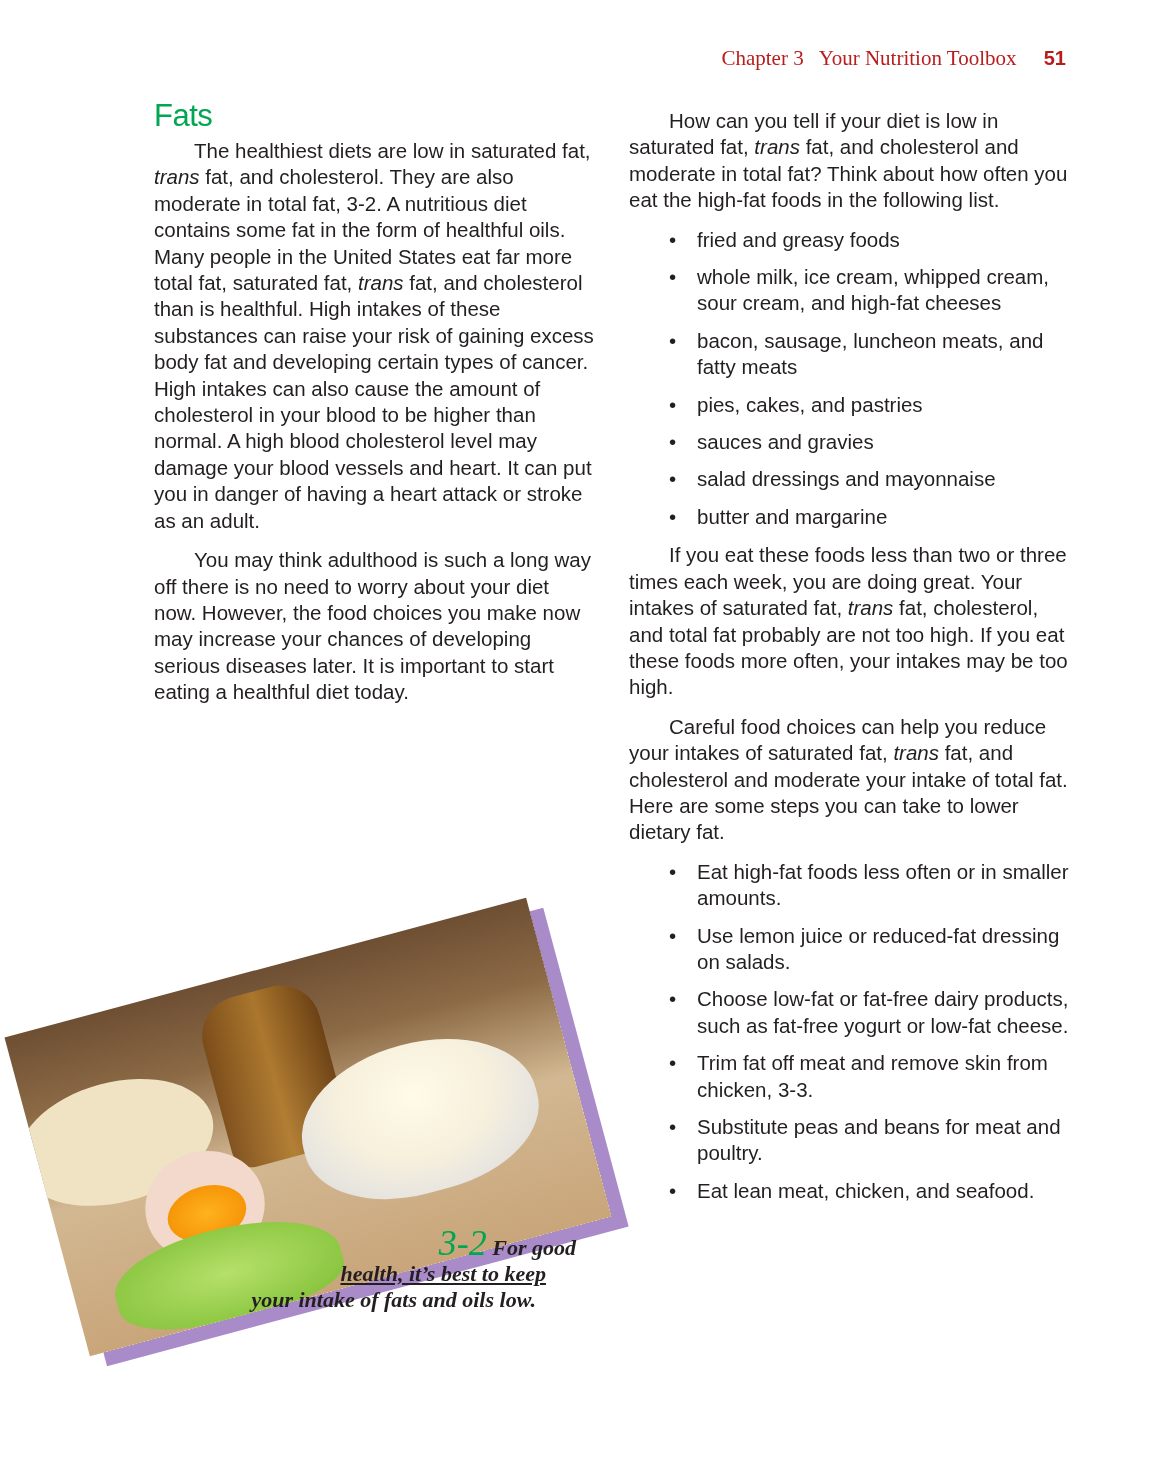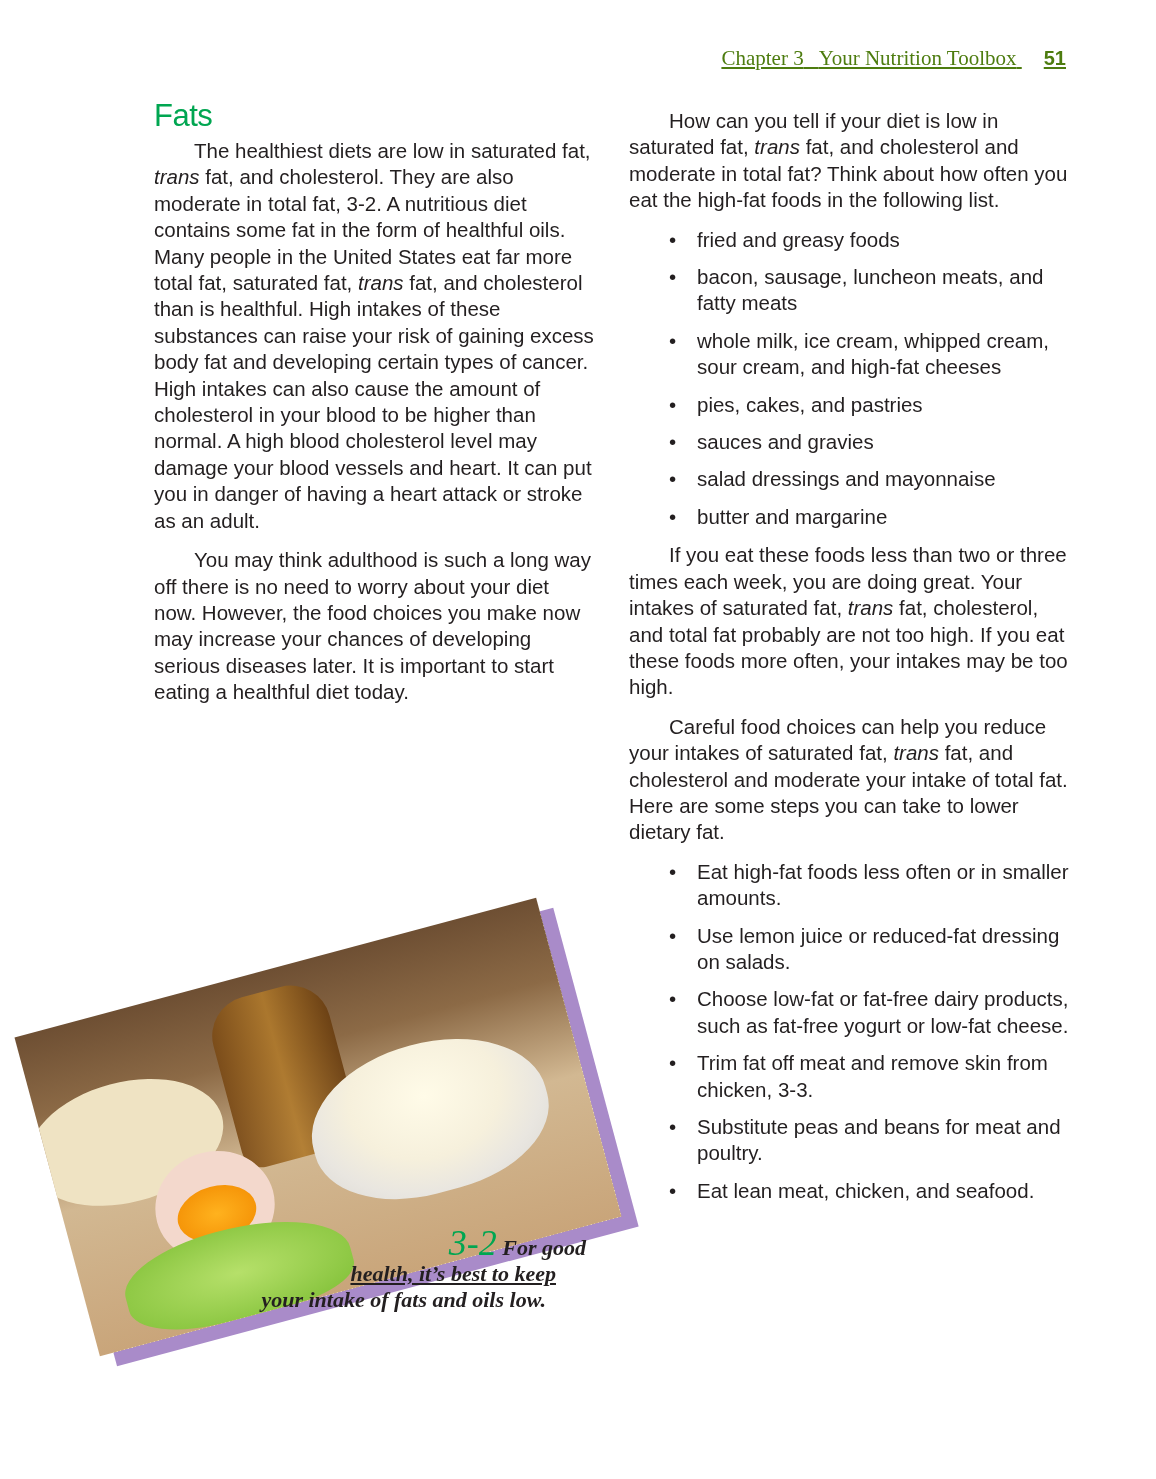--- a/index.html
+++ b/index.html
@@ -1,31 +1,31 @@
 <!DOCTYPE html>
 <html><head>
 <meta charset="utf-8">
 <style>
   html, body { margin:0; padding:0; background:#ffffff; }
   body { width:1156px; height:1479px; position:relative; overflow:hidden;
          font-family:"Liberation Sans", sans-serif; color:#231f20; }
   .header { position:absolute; top:46px; right:90px; font-family:"Liberation Serif", serif;
-            font-size:21px; color:#4d7c0f;text-decoration:underline; }
+            font-size:21px; color:#b91c1c; }
   .header .pg { font-family:"Liberation Sans", sans-serif; font-weight:bold; font-size:20px; margin-left:22px; }
   .col { position:absolute; font-size:20.5px; line-height:26.4px; }
   .col-left { left:154px; top:100px; width:440px; }
   .col-right { left:629px; top:108px; width:440px; }
   h2 { color:#00a651; font-weight:normal; font-size:31px; margin:0 0 6px 0; line-height:32px;
        font-family:"Liberation Sans", sans-serif; letter-spacing:-0.5px; }
   p { margin:0 0 13px 0; text-indent:40px; }
   ul { list-style:none; margin:0 0 12px 0; padding:0; }
   li { position:relative; padding-left:68px; margin-bottom:11px;margin-top:8px; }
   li::before { content:"•"; position:absolute; left:40px; top:0; }
   i { font-style:italic; }
-  .figure { position:absolute; left:28px; top:850px; width:620px; height:450px; }
+  .figure { position:absolute; left:18px; top:850px; width:620px; height:450px; }
   .photo { position:absolute; left:20px; top:112px; width:540px; height:330px;
            transform:rotate(-15deg); transform-origin:center;
            background:linear-gradient(180deg,#6e4f33 0%,#8c6a46 25%,#d2b892 55%,#c9a57a 100%);
            box-shadow:14px 14px 0 #a98bc9; overflow:hidden; }
   .shape { position:absolute; }
   .caption { position:absolute; font-family:"Liberation Serif", serif; font-style:italic; font-weight:bold;
              color:#231f20; font-size:22px; line-height:26px; text-align:right; }
   .caption .num { color:#00a651; font-weight:normal; font-size:36px; }
 </style>
 </head>
@@ -56,22 +56,22 @@
     <div><span class="num">3-2</span> <span>For good</span></div>
     <div style="padding-right:30px;text-decoration:underline;">health, it’s best to keep</div>
     <div style="padding-right:40px;text-align:right;">your intake of fats and oils low.</div>
   </div>
 </div>
 
 <div class="col col-right">
   <p><span>How can you tell if your diet is low in saturated fat, </span><i>trans</i><span> fat, and cholesterol and moderate in total fat? Think about how often you eat the high-fat foods in the following list.</span></p>
   <ul>
     <li>fried and greasy foods</li>
+    <li>whole milk, ice cream, whipped cream, sour cream, and high-fat cheeses</li>
     <li>bacon, sausage, luncheon meats, and fatty meats</li>
-    <li>whole milk, ice cream, whipped cream, sour cream, and high-fat cheeses</li>
     <li>pies, cakes, and pastries</li>
     <li>sauces and gravies</li>
     <li>salad dressings and mayonnaise</li>
     <li>butter and margarine</li>
   </ul>
   <p><span>If you eat these foods less than two or three times each week, you are doing great. Your intakes of saturated fat, </span><i>trans</i><span> fat, cholesterol, and total fat probably are not too high. If you eat these foods more often, your intakes may be too high.</span></p>
   <p><span>Careful food choices can help you reduce your intakes of saturated fat, </span><i>trans</i><span> fat, and cholesterol and moderate your intake of total fat. Here are some steps you can take to lower dietary fat.</span></p>
   <ul>
     <li>Eat high-fat foods less often or in smaller amounts.</li>
     <li>Use lemon juice or reduced-fat dressing on salads.</li>

